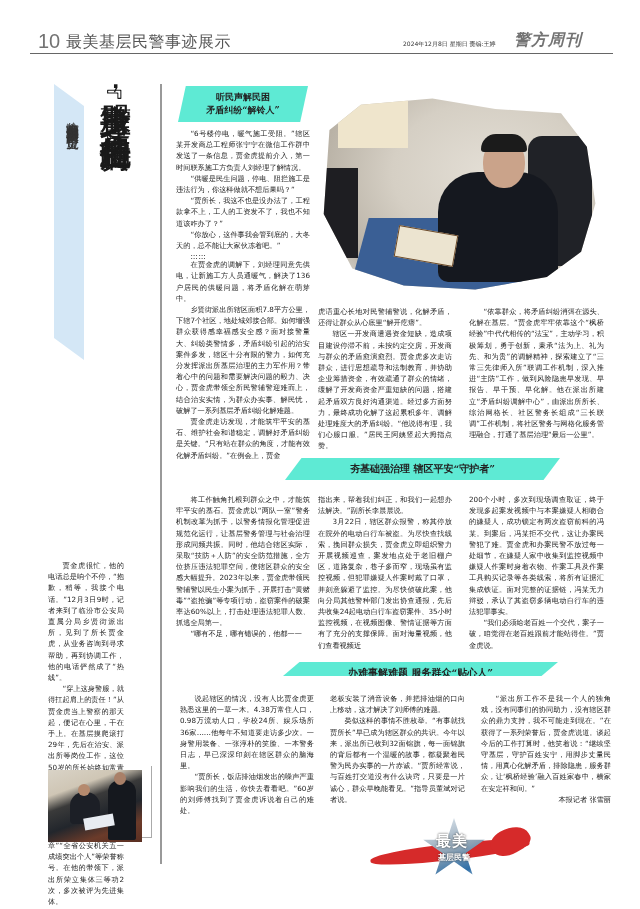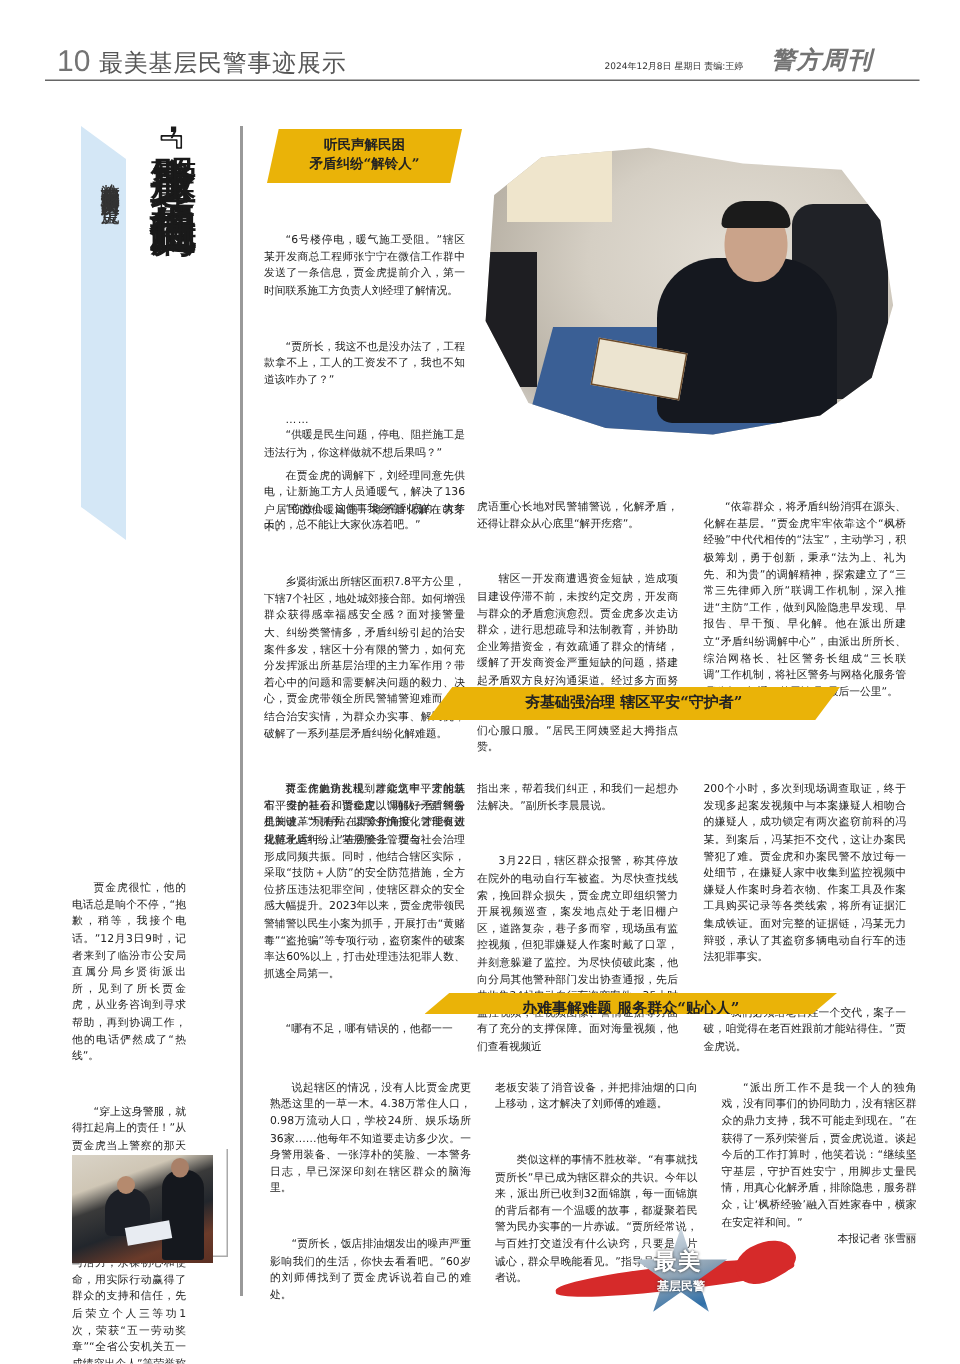--- a/index.html
+++ b/index.html
@@ -14,34 +14,34 @@
   .masthead { position: absolute; left: 484px; top: 2px; font-family: "DejaVu Serif", serif; font-size: 16px; font-weight: bold; color: #737373; letter-spacing: 1px; font-style: italic; }
 
   
   .byline-ribbon { position: absolute; left: 54px; top: 84px; width: 30px; height: 276px; background: #d4e7f6;
     clip-path: polygon(0 0, 100% 8%, 100% 100%, 0 92%); }
   .byline-text { position: absolute; left: 59px; top: 112px; width: 20px; font-size: 13px; line-height: 14.7px; color: #333; writing-mode: vertical-rl; letter-spacing: 0.5px; }
   .headline { position: absolute; left: 95px; top: 80px; width: 40px; font-size: 32px; line-height: 38px; color: #1a1a1a; writing-mode: vertical-rl; font-weight: normal; }
   .col-rule { position: absolute; left: 160px; top: 84px; width: 1.5px; height: 780px; background: #999; }
 
   .body-text { font-size: 7.2px; line-height: 11.2px; color: #222; text-align: justify; }
-  .body-text p { text-indent: 2em; margin-top: 26px; }
+  .body-text p { text-indent: 2em; }
 
   .left-col { position: absolute; left: 48px; top: 560px; width: 76px; }
 
   .photo-frame { position: absolute; left: 70px; top: 766px; width: 82px; height: 72px; border: 1.2px solid #aaa; border-top: none; border-left: none; }
   .photo-small { position: absolute; left: 48px; top: 770px; width: 94px; height: 72px; background: linear-gradient(160deg, #d9d3c7 0%, #cfc6b5 25%, #3a3a3a 40%, #22262c 60%, #6b3b2a 80%, #5a2f22 100%); overflow: hidden; }
   .photo-small .paper { position: absolute; left: 36px; top: 46px; width: 30px; height: 12px; background: #e8ecf2; transform: rotate(-10deg); }
   .photo-small .officer1 { position: absolute; left: 22px; top: 22px; width: 30px; height: 32px; border-radius: 14px 14px 4px 4px; background: #1c1f26; }
   .photo-small .officer2 { position: absolute; left: 60px; top: 10px; width: 28px; height: 60px; border-radius: 12px 12px 2px 2px; background: #15181e; }
   .photo-small .head1 { position: absolute; left: 30px; top: 14px; width: 12px; height: 12px; border-radius: 50%; background: #b58a6e; }
   .photo-small .head2 { position: absolute; left: 66px; top: 2px; width: 12px; height: 13px; border-radius: 50%; background: #a98068; }
 
   
-  .banner { position: absolute; background: #eab308; clip-path: polygon(6% 0, 100% 0, 94% 100%, 0 100%); }
+  .banner { position: absolute; background: #5eead4; clip-path: polygon(6% 0, 100% 0, 94% 100%, 0 100%); }
   .banner-text { position: absolute; width: 100%; text-align: center; font-family: "DejaVu Serif", serif; font-weight: bold; color: #222; }
   .banner1 { left: 178px; top: 86px; width: 130px; height: 36px; }
   .banner1 .banner-text { top: 5px; font-size: 9px; line-height: 13px; }
   .banner2 { left: 285px; top: 458px; width: 275px; height: 22px; }
   .banner2 .banner-text { top: 4px; font-size: 10px; line-height: 14px; }
   .banner3 { left: 283px; top: 662px; width: 275px; height: 14px; }
   .banner3 .banner-text { top: 4px; font-size: 10px; line-height: 14px; }
 
   
   .main-photo { position: absolute; left: 318px; top: 88px; width: 286px; height: 210px;
@@ -125,22 +125,22 @@
   <div class="chair"></div>
   <div class="desk"></div>
   <div class="body"></div>
   <div class="head"></div>
   <div class="hair"></div>
   <div class="book"></div>
 </div>
 
 <div class="col c1a body-text">
   <p>“6号楼停电，暖气施工受阻。”辖区某开发商总工程师张宁宁在微信工作群中发送了一条信息，贾金虎提前介入，第一时间联系施工方负责人刘经理了解情况。</p>
+  <p>“供暖是民生问题，停电、阻拦施工是违法行为，你这样做就不想后果吗？”</p>
   <p>“贾所长，我这不也是没办法了，工程款拿不上，工人的工资发不了，我也不知道该咋办了？”</p>
-  <p>“供暖是民生问题，停电、阻拦施工是违法行为，你这样做就不想后果吗？”</p>
   <p>“你放心，这件事我会管到底的，大冬天的，总不能让大家伙冻着吧。”</p>
   <p class="ellipsis">……</p>
 </div>
 <div class="col c1b body-text">
   <p class="ellipsis">……</p>
   <p>在贾金虎的调解下，刘经理同意先供电，让新施工方人员通暖气，解决了136户居民的供暖问题，将矛盾化解在萌芽中。</p>
   <p>乡贤街派出所辖区面积7.8平方公里，下辖7个社区，地处城郊接合部。如何增强群众获得感幸福感安全感？面对接警量大、纠纷类警情多，矛盾纠纷引起的治安案件多发，辖区十分有限的警力，如何充分发挥派出所基层治理的主力军作用？带着心中的问题和需要解决问题的毅力、决心，贾金虎带领全所民警辅警迎难而上，结合治安实情，为群众办实事、解民忧，破解了一系列基层矛盾纠纷化解难题。</p>
   <p>贾金虎走访发现，才能筑牢平安的基石、维护社会和谐稳定，调解好矛盾纠纷是关键。“只有站在群众的角度，才能有效化解矛盾纠纷。”在例会上，贾金</p>
 </div>
 <div class="col c2a body-text">

